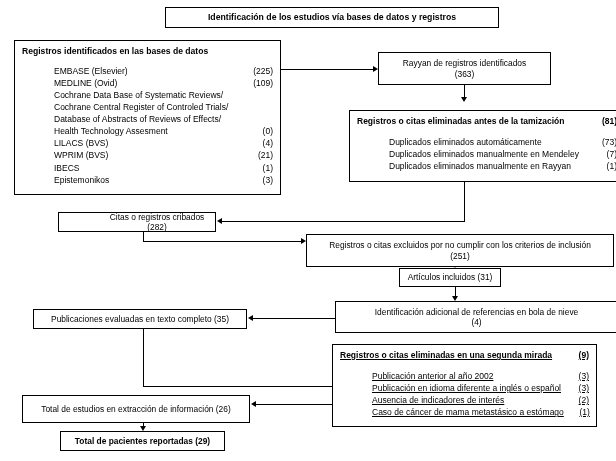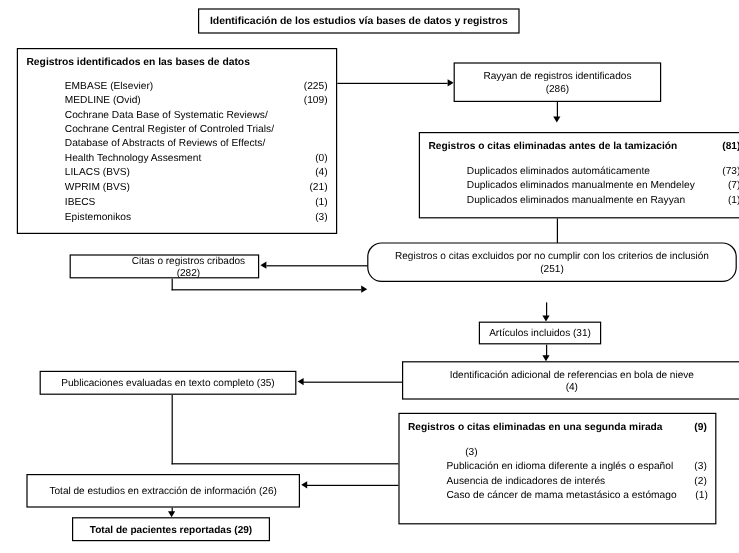--- a/index.html
+++ b/index.html
@@ -25,21 +25,21 @@
   .box.center{
     display:flex;flex-direction:column;
     align-items:center;justify-content:center;
     text-align:center;
     line-height:1.25;
   }
   .box.pad{padding:5px 7px;}
 
   
   #title-banner{
-    left:165px;top:7px;width:268px;height:21px;
+    left:165px;top:7px;width:334px;height:21px;
     font-size:8.7px;font-weight:bold;
   }
 
   
   #db-box{left:14px;top:40px;width:267px;height:155px;}
   #db-box .hdr{font-weight:bold;font-size:8.6px;margin:0 0 9px 0;}
   .row{display:flex;justify-content:space-between;line-height:1.42;padding-left:32px;}
   .row .lbl{white-space:nowrap;}
   .row .num{white-space:nowrap;text-align:right;min-width:26px;}
 
@@ -47,33 +47,33 @@
   #total-records{left:378px;top:52px;width:173px;height:33px;font-size:8.4px;}
 
   
   #removed-before{left:327px;top:110px;width:276px;height:72px;margin-left:22px;}
   #removed-before .hdrline{display:flex;justify-content:space-between;font-weight:bold;font-size:8.5px;margin-bottom:10px;}
 
   
   #screened{left:58px;top:212px;width:158px;height:20px;font-size:8.4px;padding-left:40px;}
 
   
-  #excluded-criteria{left:306px;top:202px;width:308px;height:33px;font-size:8.4px;border-radius:12px;}
+  #excluded-criteria{left:306px;top:234px;width:308px;height:33px;font-size:8.4px;}
 
   
   #articles-included{left:399px;top:268px;width:102px;height:19px;font-size:8.4px;}
 
   
   #snowball{left:335px;top:301px;width:283px;height:32px;font-size:8.4px;}
 
   
   #fulltext{left:33px;top:309px;width:214px;height:20px;font-size:8.4px;}
 
   
-  #second-look{left:332px;top:344px;width:265px;height:93px;}
+  #second-look{left:332px;top:344px;width:265px;height:83px;text-decoration:underline;}
   #second-look .hdrline{display:flex;justify-content:space-between;font-weight:bold;font-size:8.5px;margin-bottom:10px;}
 
   
   #extraction{left:22px;top:395px;width:228px;height:28px;font-size:8.4px;}
 
   
   #total-patients{left:60px;top:431px;width:165px;height:20px;font-size:8.4px;font-weight:bold;}
 
   
   .ln{position:absolute;background:#000;z-index:1;}
@@ -134,21 +134,21 @@
       <span class="num">(1)</span>
     </div>
     <div class="row">
       <span class="lbl">Epistemonikos</span>
       <span class="num">(3)</span>
     </div>
   </div>
 
   <div class="box center" id="total-records">
     <span>Rayyan de registros identificados</span>
-    <span>(286)</span>
+    <span>(363)</span>
   </div>
 
   <div class="box pad" id="removed-before">
     <div class="hdrline">
       <span>Registros o citas eliminadas antes de la tamización</span>
       <span>(81)</span>
     </div>
     <div class="row">
       <span class="lbl">Duplicados eliminados automáticamente</span>
       <span class="num">(73)</span>
@@ -184,20 +184,21 @@
   <div class="box center" id="fulltext">
     <span>Publicaciones evaluadas en texto completo   (35)</span>
   </div>
 
   <div class="box pad" id="second-look">
     <div class="hdrline">
       <span>Registros o citas eliminadas en una segunda mirada</span>
       <span>(9)</span>
     </div>
     <div class="row">
+      <span class="lbl">Publicación anterior al año 2002</span>
       <span class="num">(3)</span>
     </div>
     <div class="row">
       <span class="lbl">Publicación en idioma diferente a inglés o español</span>
       <span class="num">(3)</span>
     </div>
     <div class="row">
       <span class="lbl">Ausencia de indicadores de interés</span>
       <span class="num">(2)</span>
     </div>

